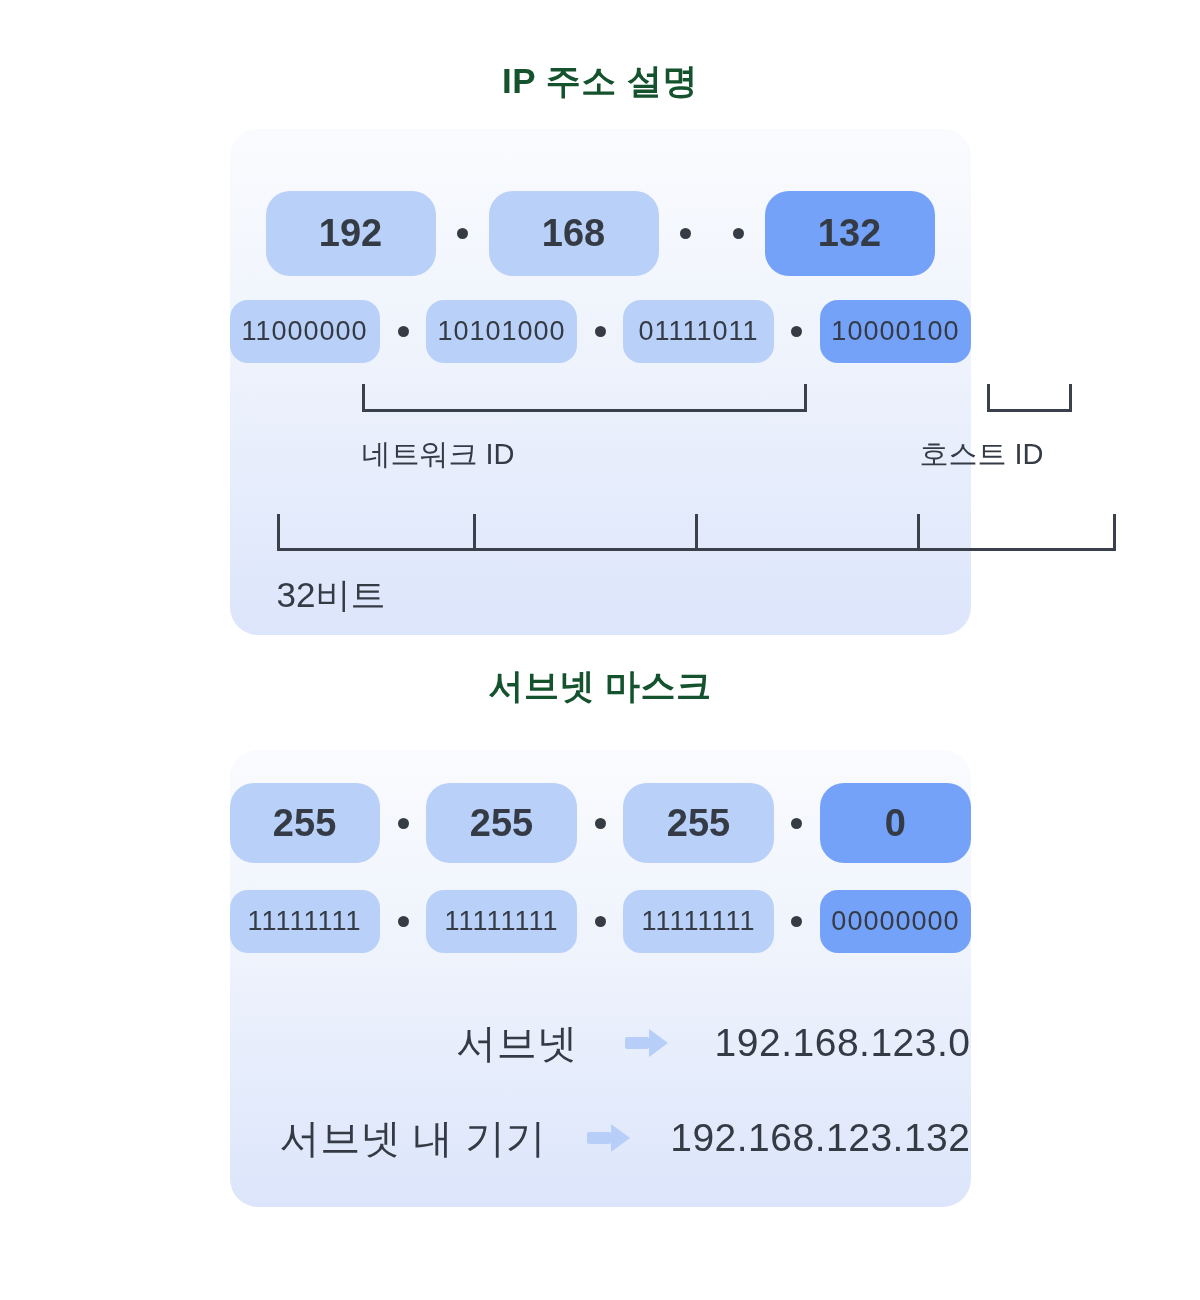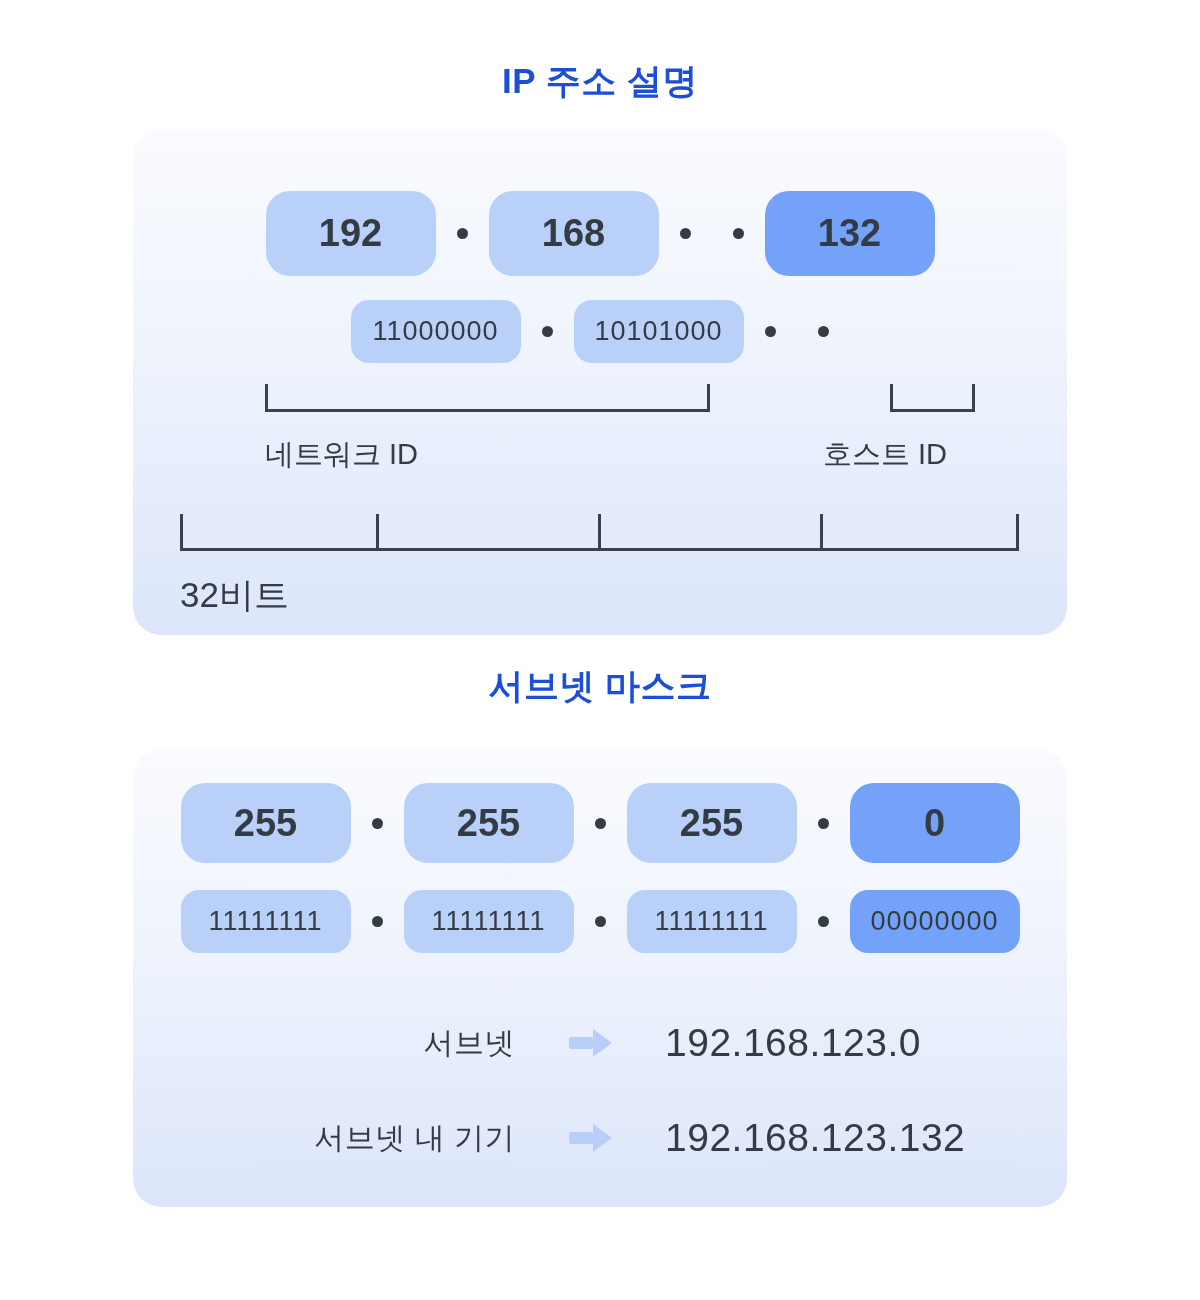--- a/index.html
+++ b/index.html
@@ -14,27 +14,27 @@
   body{
     width:1200px;height:1300px;
     font-family:"Liberation Sans","DejaVu Sans",sans-serif;
     color:var(--text);
     overflow:hidden;
   }
   .section-title{
     text-align:center;
     font-size:35px;
     font-weight:bold;
-    color:#1d4ed8;
+    color:#14532d;
     letter-spacing:0.5px;
   }
   .title-ip{padding-top:58px;}
   .title-subnet{padding-top:28px;}
   .card{
-    width:934px;
+    width:741px;
     margin:0 auto;
     border-radius:28px;
     background:linear-gradient(180deg,#fafbfe 0%,#eef3fc 45%,#dce5fb 100%);
     position:relative;
   }
   .card-ip{height:506px;margin-top:24px;}
   .card-subnet{height:457px;margin-top:40px;}
   .octet-row{
     display:flex;
     align-items:center;
@@ -120,21 +120,21 @@
   .subnet-line{
     display:flex;
     align-items:center;
     height:50px;
   }
   .subnet-line.first{margin-top:65px;}
   .subnet-line.second{margin-top:45px;}
   .subnet-label{
     width:382px;
     text-align:right;
-    font-size:30px;
+    font-size:40px;
     font-weight:500;
     letter-spacing:0.5px;
   }
   .arrow-wrap{
     width:150px;
     display:flex;align-items:center;justify-content:center;
   }
   .arrow{display:flex;align-items:center;}
   .arrow-bar{
     width:24px;height:12px;
@@ -179,23 +179,25 @@
 
     <div class="octet-row binary-row">
       <div class="cellbox binary-box">11000000</div>
       <div class="sep">
           <span class="dot"></span>
         </div>
       <div class="cellbox binary-box">10101000</div>
       <div class="sep">
           <span class="dot"></span>
         </div>
-      <div class="sep">
-          <span class="dot"></span>
-        </div>
+      <div class="cellbox binary-box">01111011</div>
+      <div class="sep">
+          <span class="dot"></span>
+        </div>
+      <div class="cellbox binary-box hl">10000100</div>
     </div>
 
     <div class="bracket network-bracket"></div>
     <div class="bracket-label network-label">네트워크 ID</div>
 
     <div class="bracket host-bracket"></div>
     <div class="bracket-label host-label">호스트 ID</div>
 
     <div class="ruler">
       <span class="tick"></span>

